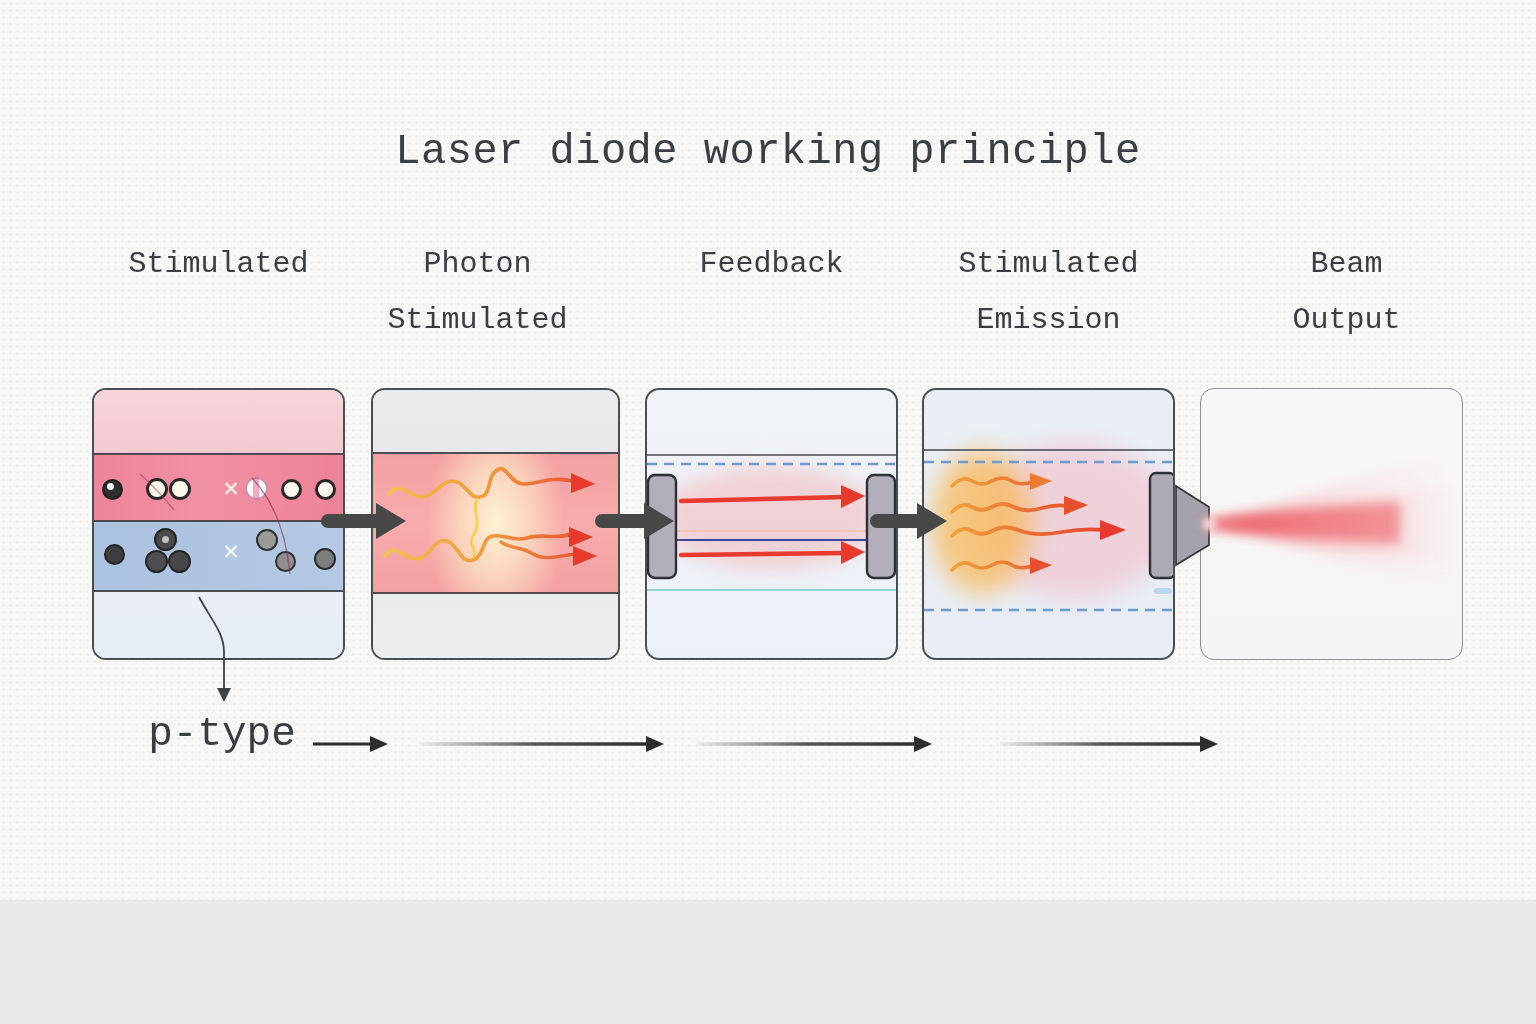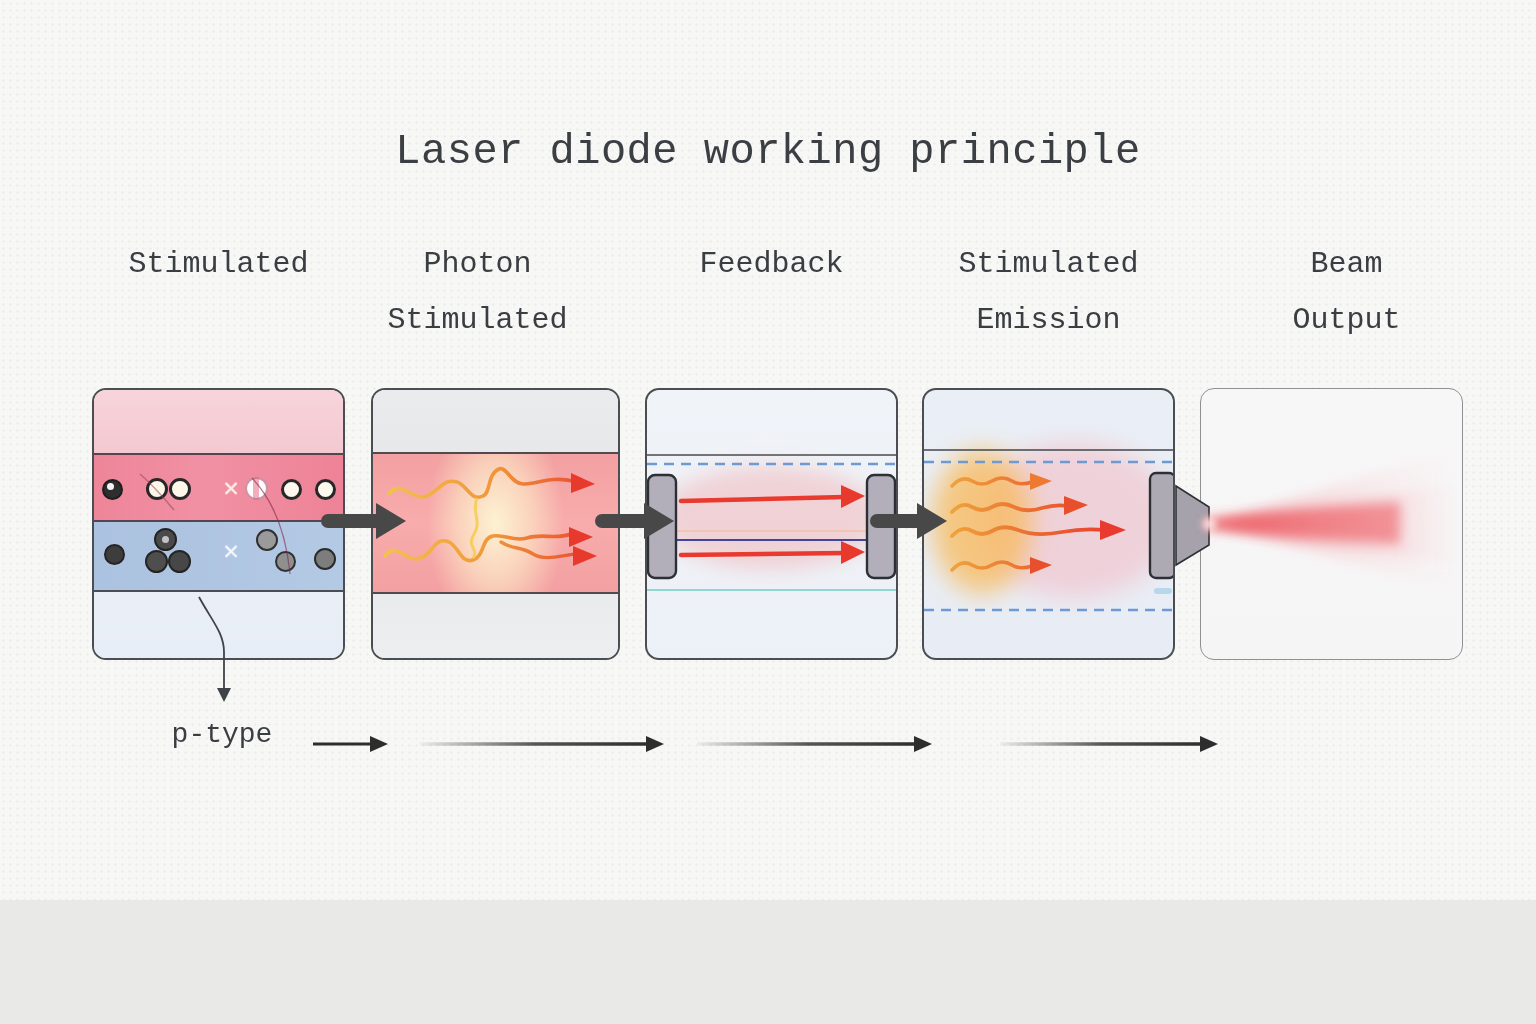--- a/index.html
+++ b/index.html
@@ -28,21 +28,21 @@
   .particle{position:absolute;border-radius:50%;box-sizing:border-box;}
   .xmark{
     position:absolute;font-size:26px;font-weight:bold;line-height:26px;
     color:rgba(253,243,227,0.95);transform:translate(-50%,-50%);
     text-shadow:0 0 2px rgba(255,255,255,0.4);
   }
   .panel-svg{position:absolute;left:0;top:0;}
   #overlay{position:absolute;left:0;top:0;z-index:10;pointer-events:none;}
   .ptype{
     position:absolute;left:132px;top:708px;width:180px;text-align:center;
-    font-size:28px;font-weight:500;line-height:53px;color:#3a3d42;
+    font-size:41px;font-weight:500;line-height:53px;color:#3a3d42;
   }
 </style>
 </head>
 <body>
 
 <div id="canvas">
 
   <div class="title">Laser diode working principle</div>
 
   <div class="stage-label" style="left:92px;width:253px;">

